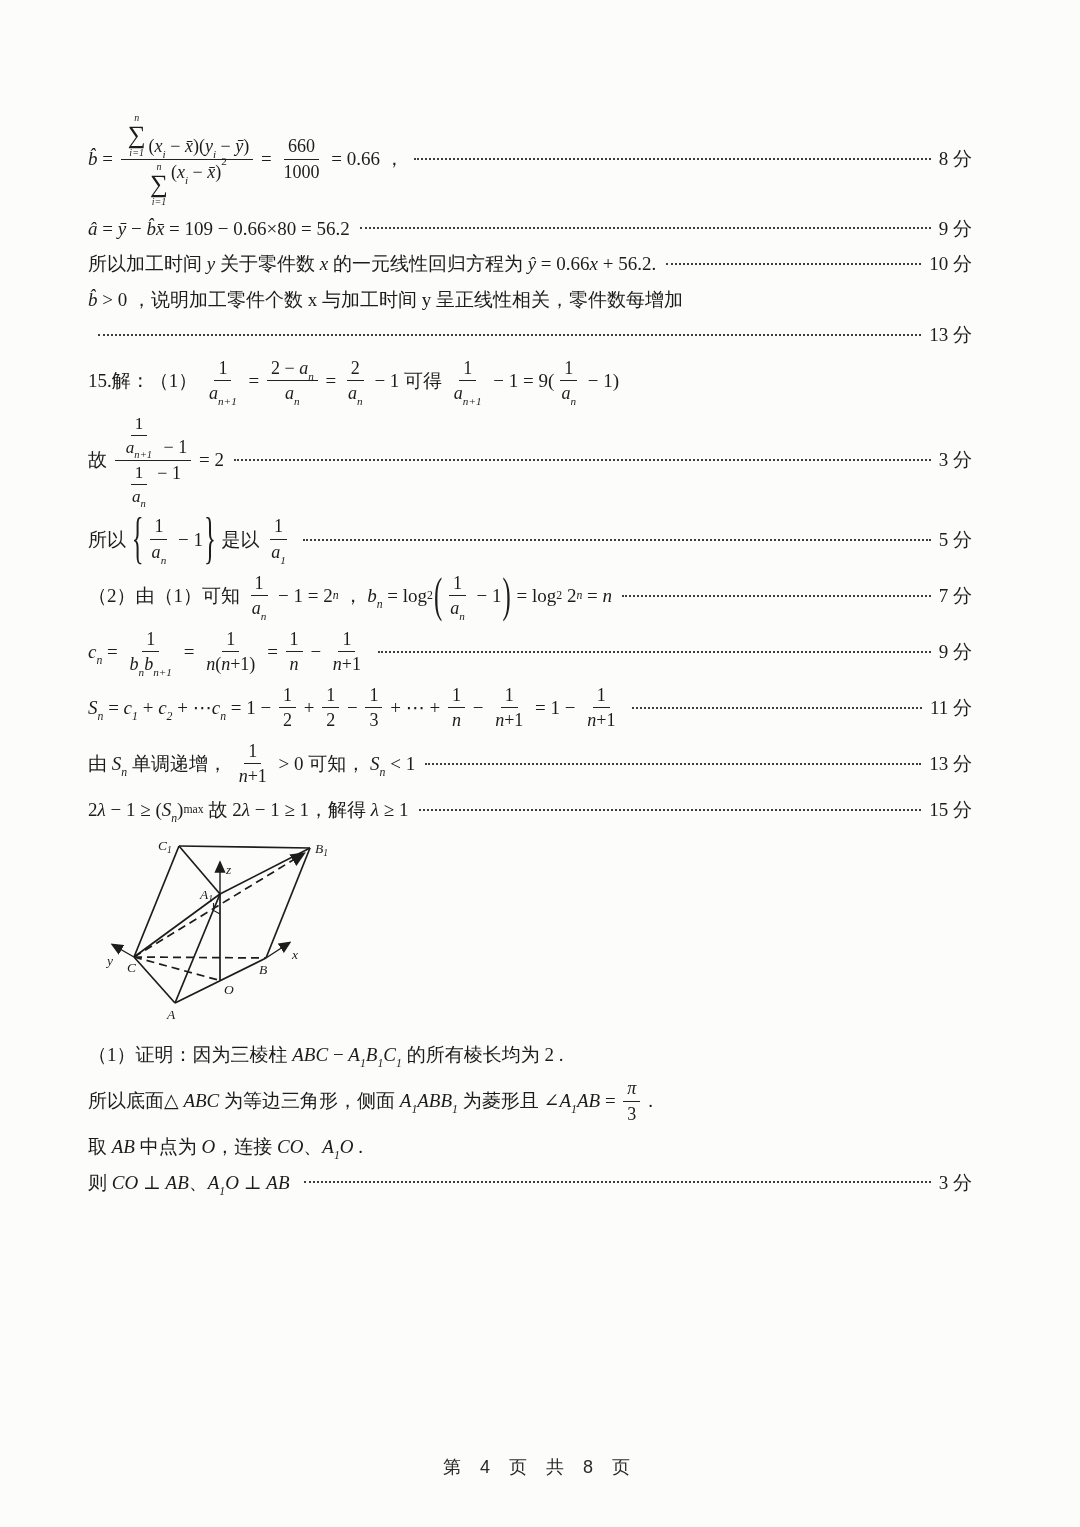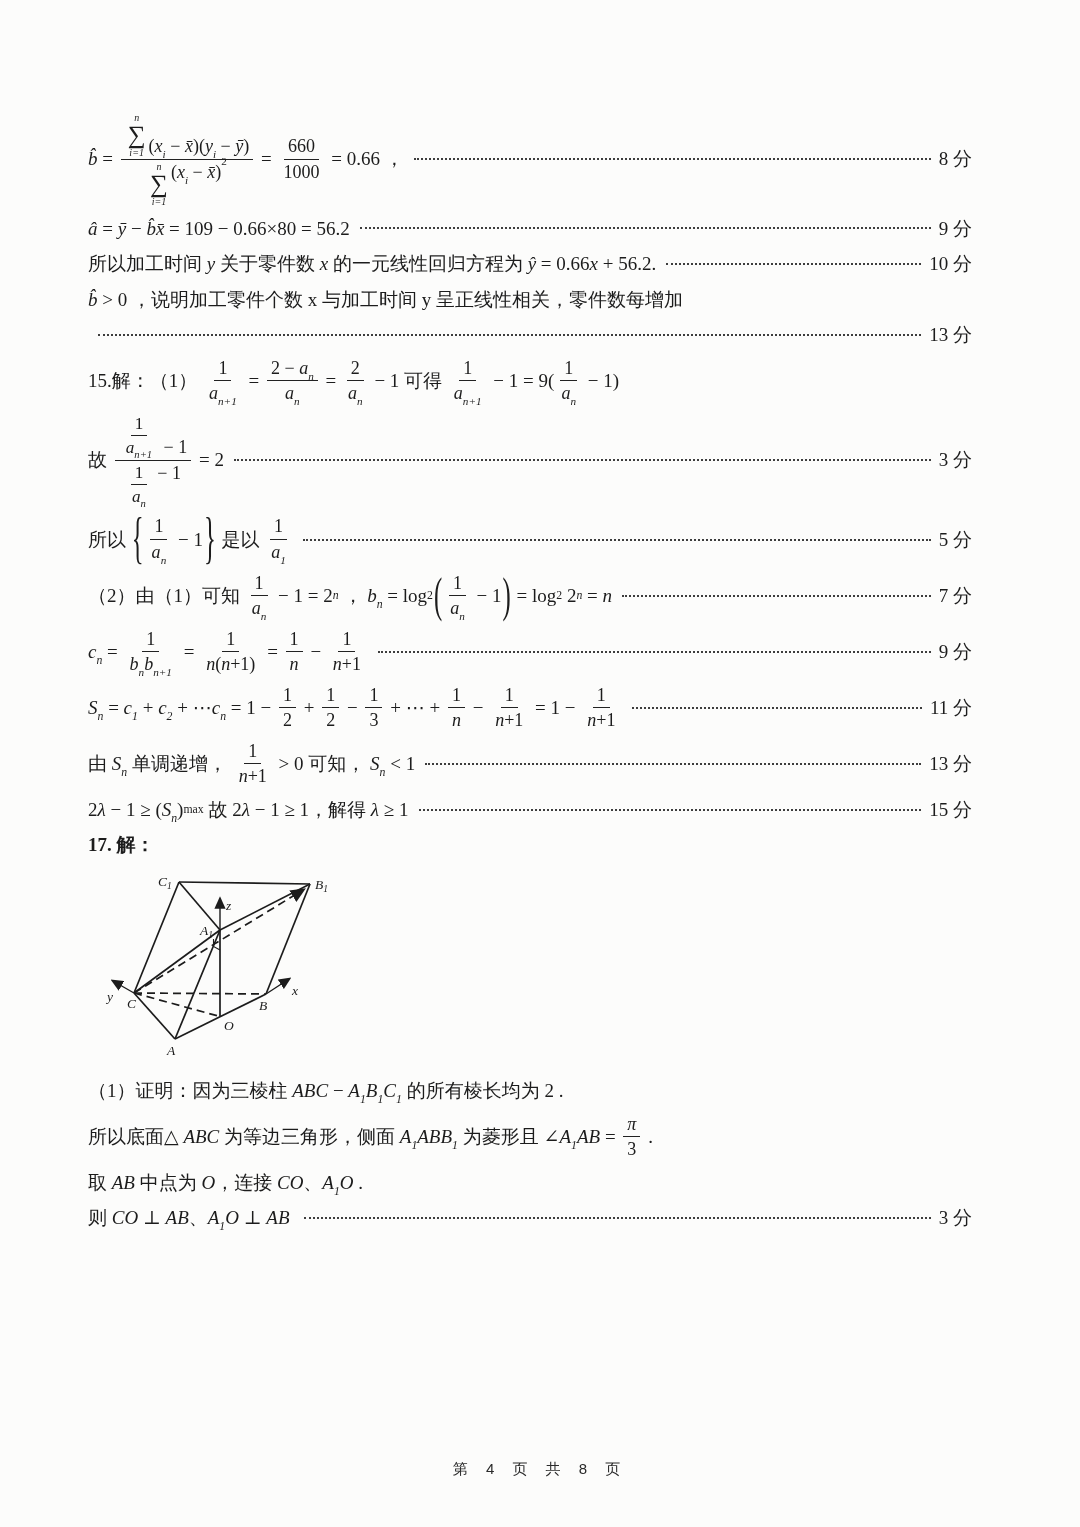--- a/index.html
+++ b/index.html
@@ -40,21 +40,21 @@
     border-bottom:2.2px dotted #3d3d3d;margin:0 8px 0 10px;
   }
   .score{white-space:nowrap;font-size:19px;font-style:normal;}
   .figure-row{margin:2px 0 2px 14px;}
   .figure-row svg{display:block;}
   .fig-label{font-family:"Liberation Serif","DejaVu Serif",serif;font-style:italic;font-size:13.5px;fill:#1c1c1c;}
   .fig-sub{font-size:9.5px;}
   .footer{
     position:absolute;left:0;bottom:48px;width:100%;text-align:center;
     font-family:"Liberation Sans","DejaVu Sans",sans-serif;
-    font-size:15px;letter-spacing:7px;color:#2a2a2a;
+    font-size:18px;letter-spacing:7px;color:#2a2a2a;
   }
 </style>
 </head>
 <body>
 
 <div class="page">
   <div class="content">
 
     <div id="math-top">
         <div class="line">
@@ -415,23 +415,20 @@
           <span class="tk tx">)</span>
           <sub>max</sub>
           <span class="tk tx"> 故 2</span>
           <span class="tk it">λ</span>
           <span class="tk tx"> − 1 ≥ 1，解得 </span>
           <span class="tk it">λ</span>
           <span class="tk tx"> ≥ 1</span>
           <span class="leader"></span>
           <span class="score">15 分</span>
         </div>
-        <div class="line">
-          <span class="tk tx b">17. 解：</span>
-        </div>
       </div>
 
     <div class="figure-row">
       <svg width="262" height="198" viewBox="0 0 262 198">
         <defs>
           <marker id="arr" markerWidth="9" markerHeight="8" refX="7" refY="4" orient="auto">
             <path d="M0,0 L9,4 L0,8 z" fill="#1c1c1c"></path>
           </marker>
         </defs>
 

